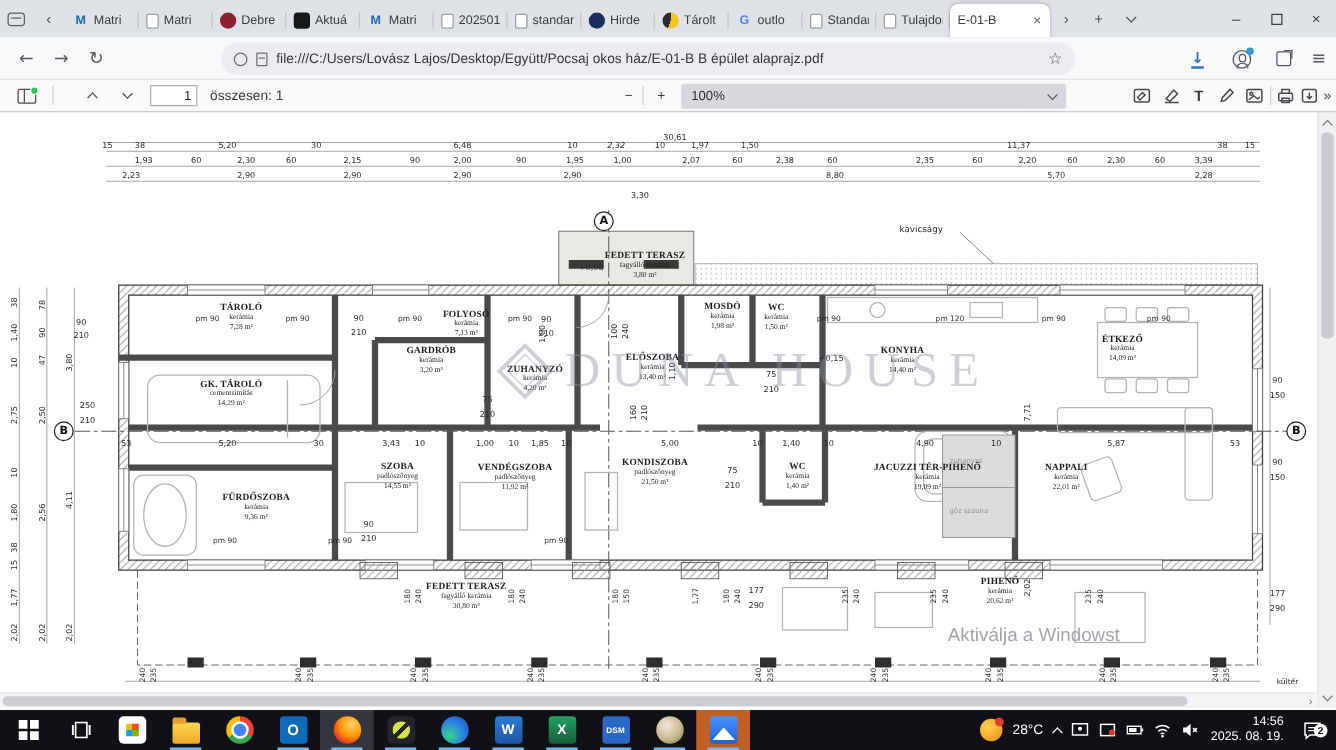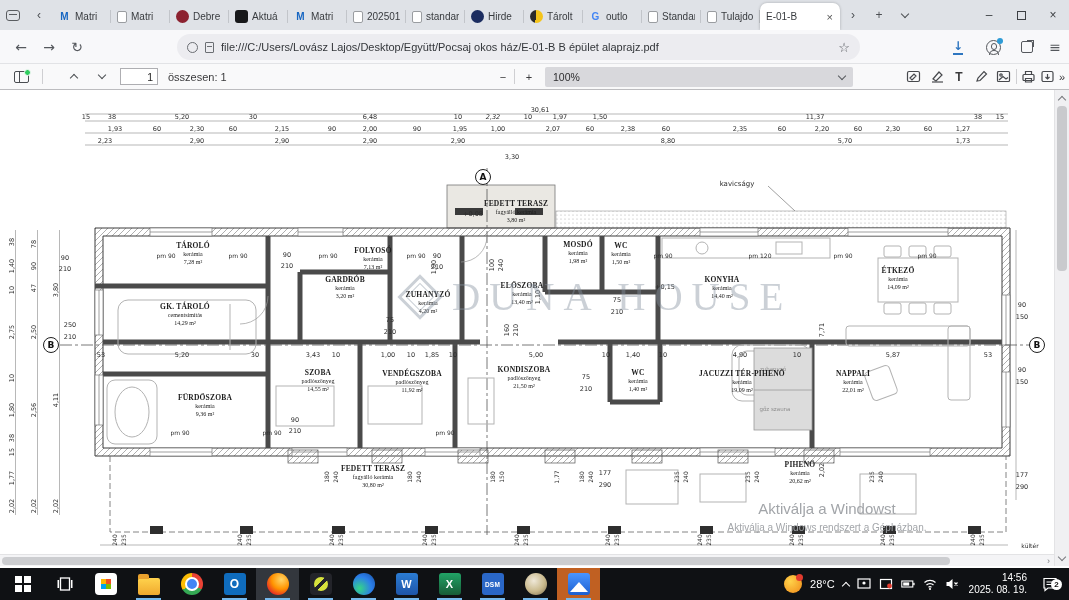--- a/index.html
+++ b/index.html
@@ -524,29 +524,29 @@
         <div class="dim" style="left: 553px; top: 39px;">2,07</div>
         <div class="dim" style="left: 590px; top: 39px;">60</div>
         <div class="dim" style="left: 628px; top: 39px;">2,38</div>
         <div class="dim" style="left: 666px; top: 39px;">60</div>
         <div class="dim" style="left: 740px; top: 39px;">2,35</div>
         <div class="dim" style="left: 782px; top: 39px;">60</div>
         <div class="dim" style="left: 822px; top: 39px;">2,20</div>
         <div class="dim" style="left: 858px; top: 39px;">60</div>
         <div class="dim" style="left: 893px; top: 39px;">2,30</div>
         <div class="dim" style="left: 928px; top: 39px;">60</div>
-        <div class="dim" style="left: 963px; top: 39px;">1,27</div>
+        <div class="dim" style="left: 963px; top: 39px;">3,39</div>
         <div class="dim" style="left: 105px; top: 51px;">2,23</div>
         <div class="dim" style="left: 197px; top: 51px;">2,90</div>
         <div class="dim" style="left: 282px; top: 51px;">2,90</div>
         <div class="dim" style="left: 370px; top: 51px;">2,90</div>
         <div class="dim" style="left: 458px; top: 51px;">2,90</div>
         <div class="dim" style="left: 668px; top: 51px;">8,80</div>
         <div class="dim" style="left: 845px; top: 51px;">5,70</div>
-        <div class="dim" style="left: 963px; top: 51px;">1,73</div>
+        <div class="dim" style="left: 963px; top: 51px;">2,28</div>
         <div class="dim" style="left: 512px; top: 67px;">3,30</div>
         <div class="dim" style="left: 101px; top: 265px;">53</div>
         <div class="dim" style="left: 182px; top: 265px;">5,20</div>
         <div class="dim" style="left: 255px; top: 265px;">30</div>
         <div class="dim" style="left: 313px; top: 265px;">3,43</div>
         <div class="dim" style="left: 336px; top: 265px;">10</div>
         <div class="dim" style="left: 388px; top: 265px;">1,00</div>
         <div class="dim" style="left: 411px; top: 265px;">10</div>
         <div class="dim" style="left: 432px; top: 265px;">1,85</div>
         <div class="dim" style="left: 453px; top: 265px;">10</div>
@@ -766,21 +766,20 @@
         <div class="marker" style="left: 1037px; top: 255px;">B</div>
       </div>
 
     <div class="watermark">
       <span class="wm-diamond"></span>
       <span class="wm-text">DUNA HOUSE</span>
     </div>
 
     <div class="activation">
       <div class="act1">Aktiválja a Windowst</div>
-      <div class="act2">Aktiválja a Windows rendszert a Gépházban.</div>
     </div>
   </div>
 
   <div class="vscroll">
     <div class="varrow" style="top:1px">
         <span class="chev up" style="border-color:#77797d"></span>
       </div>
     <div class="vthumb"></div>
     <div class="varrow" style="bottom:1px">
         <span class="chev down" style="border-color:#77797d"></span>

